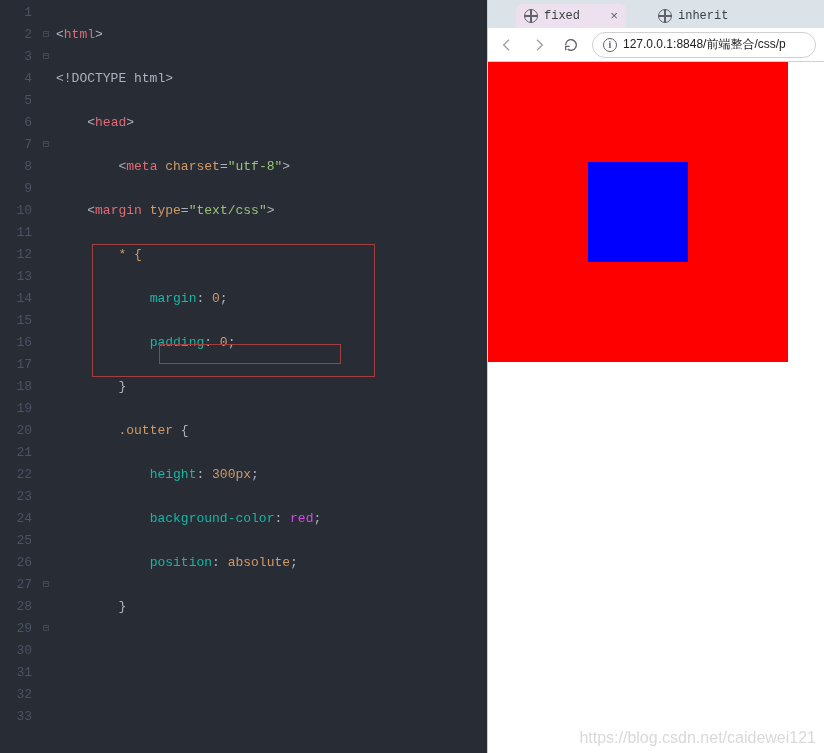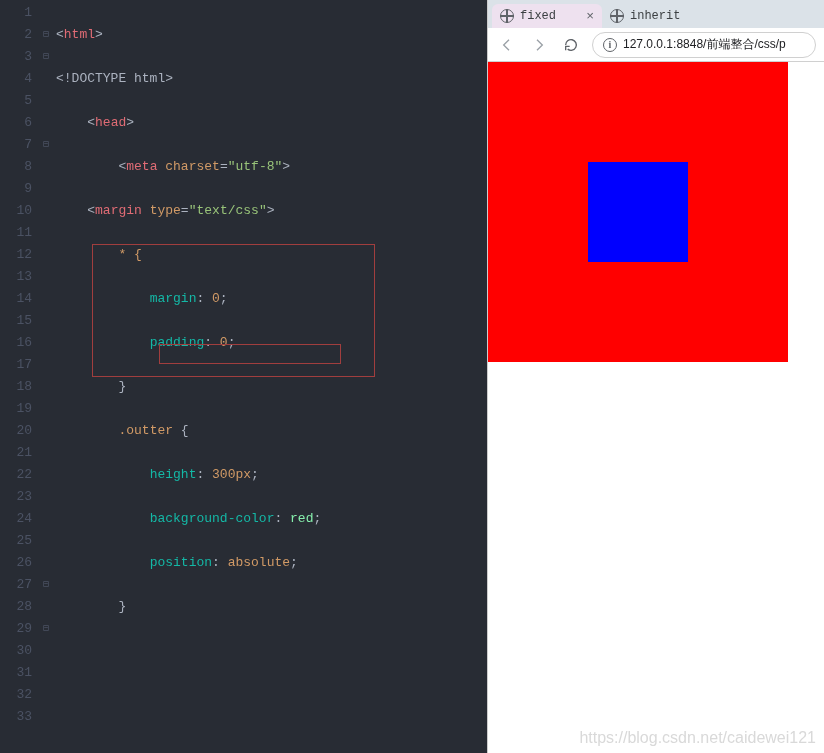--- a/index.html
+++ b/index.html
@@ -46,21 +46,21 @@
   position: relative;
   flex: 1;
 }
 .code .ln { height: 22px; }
 .tag { color: #e06c75; }
 .attr { color: #d19a66; }
 .str { color: #98c379; }
 .sel { color: #d19a66; }
 .prop { color: #14b8a6; }
 .num { color: #d19a66; }
-.val-red { color: #86efac; text-align: center; }
+.val-red { color: #d946ef; text-align: center; }
 .punct { color: #abb2bf; }
 .white { color: #abb2bf; }
 
 .hl-box1 {
   position: absolute;
   border: 1px solid #a13e3e;
   left: 40px; top: 244px;
   width: 283px; height: 133px;
   pointer-events: none;
 }
@@ -91,20 +91,21 @@
   height: 24px;
   display: flex;
   align-items: center;
   gap: 6px;
   padding: 0 8px;
   font-size: 12px;
   color: #3c4043;
   border-radius: 6px 6px 0 0;
   min-width: 110px;
   position: relative;
+  margin-left: 24px;
 }
 .tab.active { background: #eee1ef; }
 .tab.inactive { background: #dbe2e8; }
 .globe {
   width: 14px; height: 14px; border-radius: 50%;
   border: 1.5px solid #5f6368; position: relative;
 }
 .globe::before {
   content: ""; position: absolute; left: 5px; top: -1px; width: 1.5px; height: 14px; background: #5f6368;
 }

